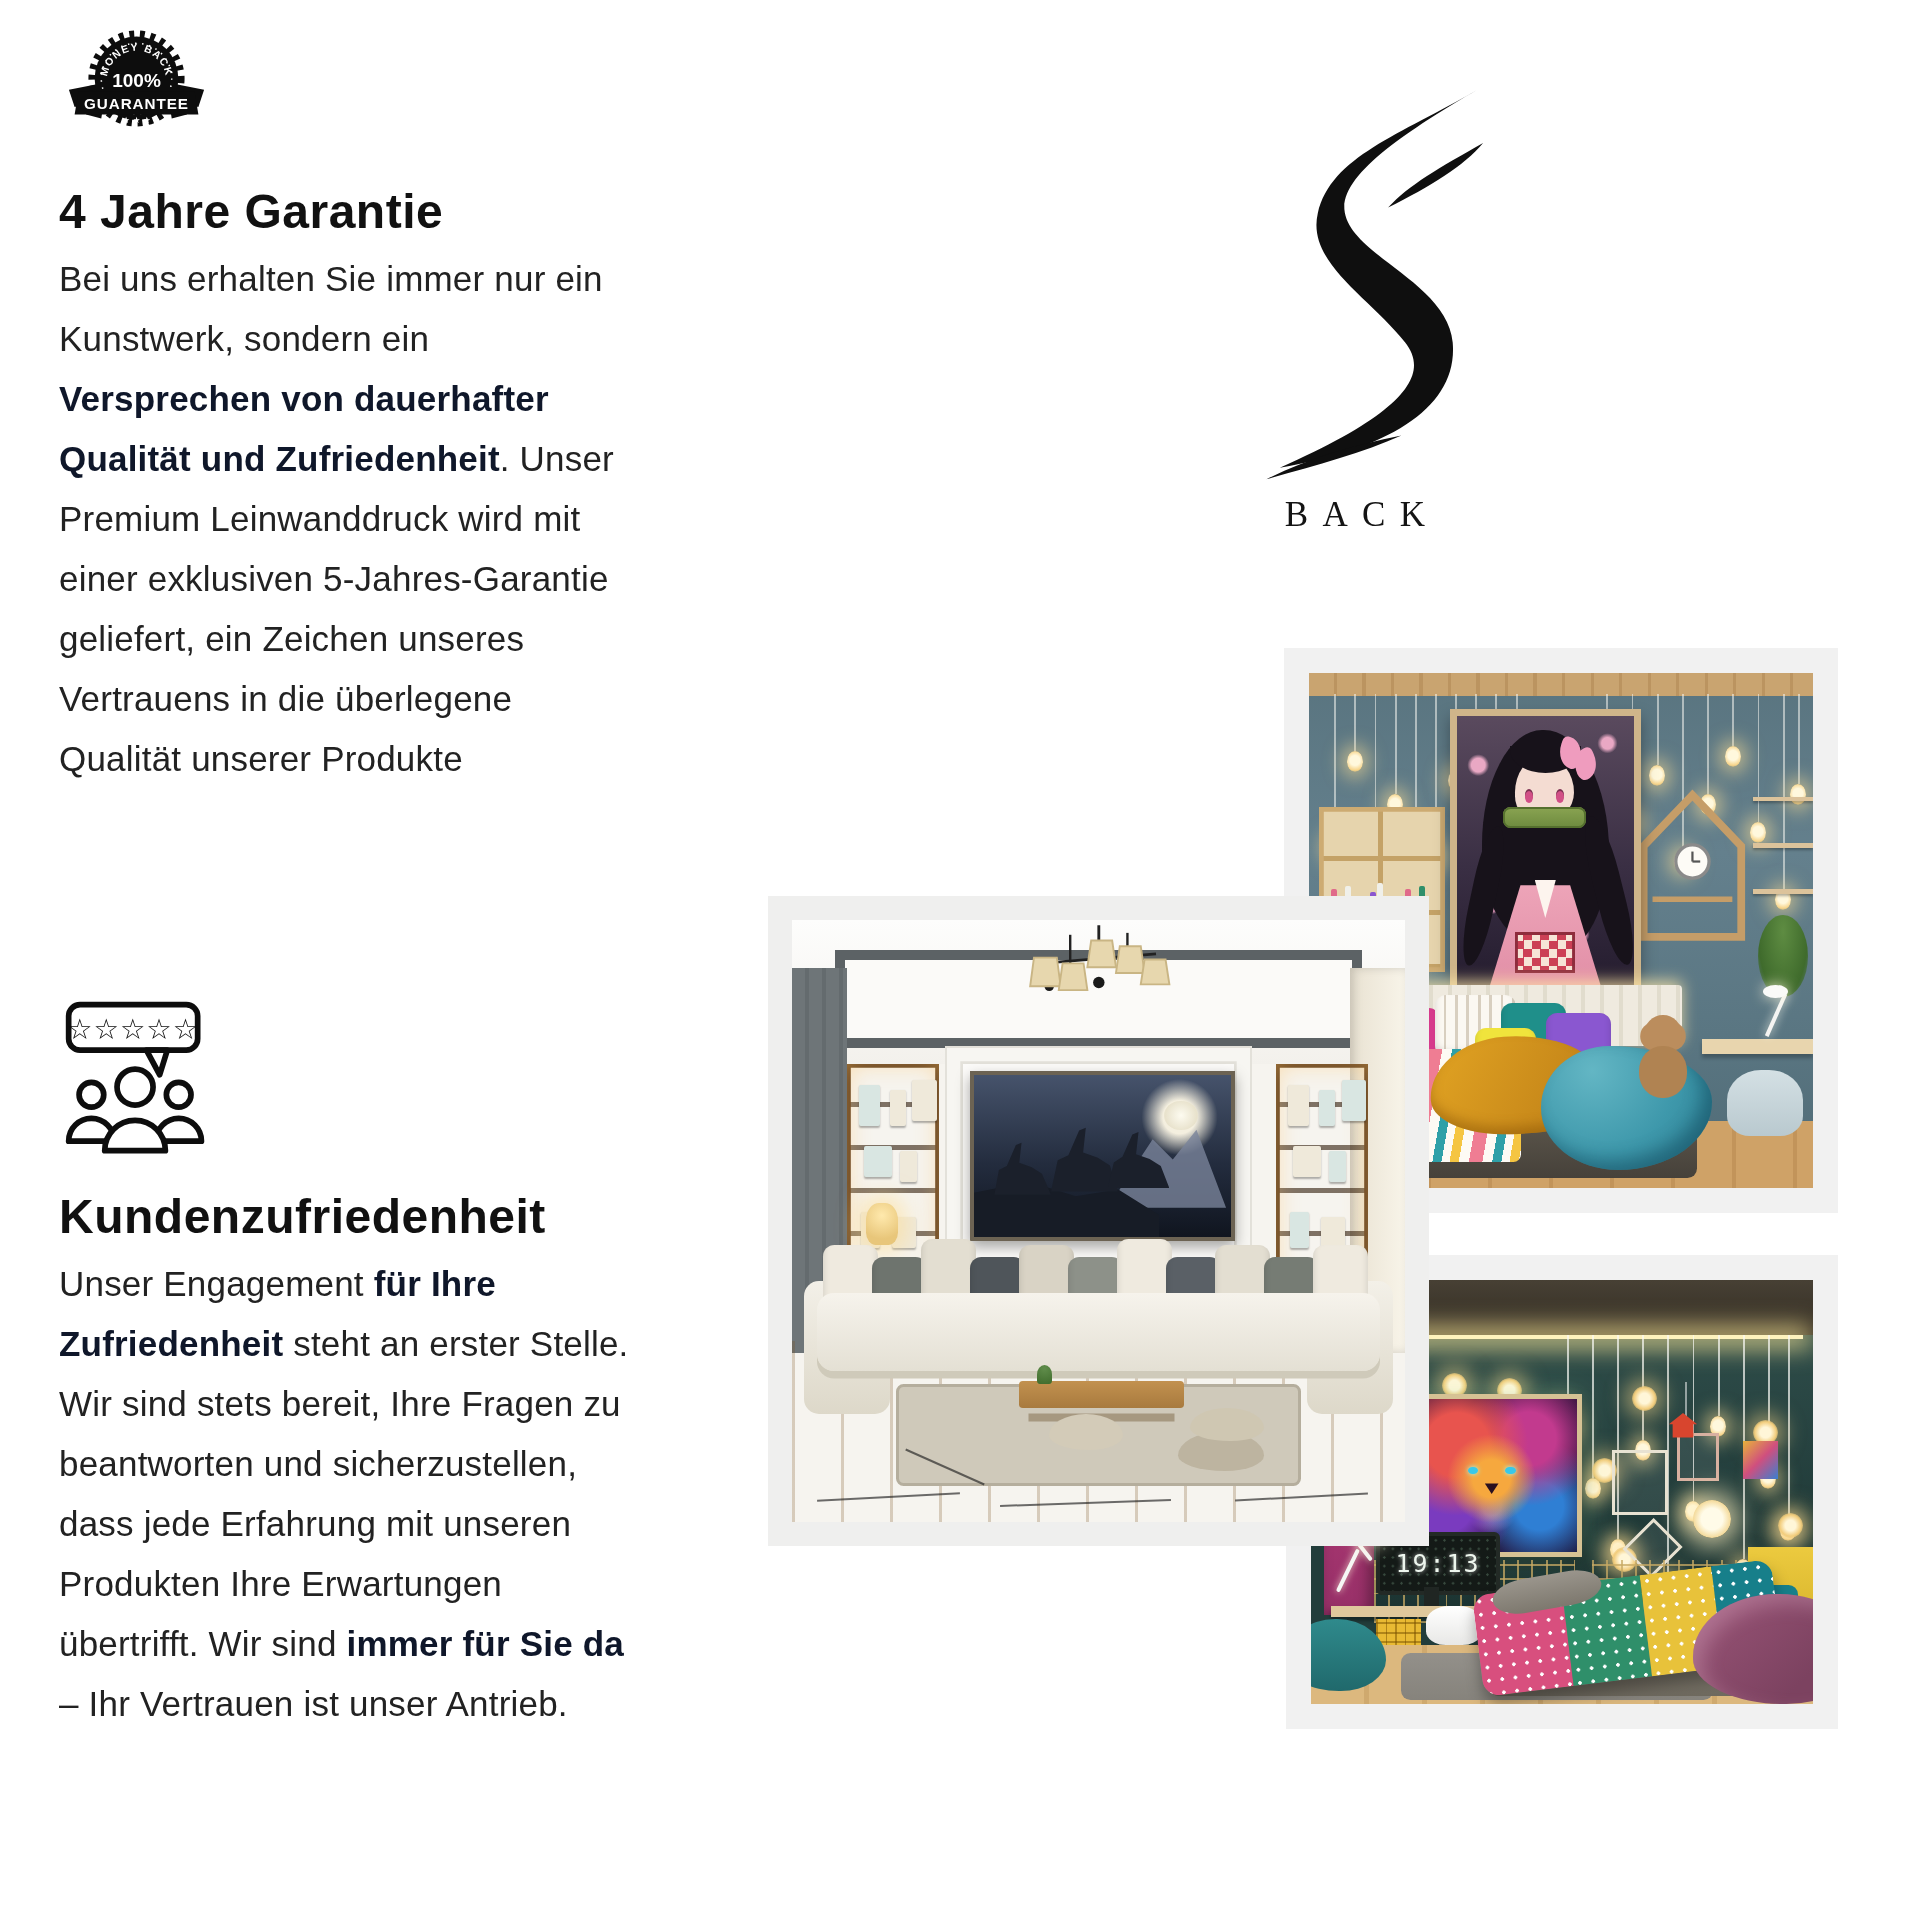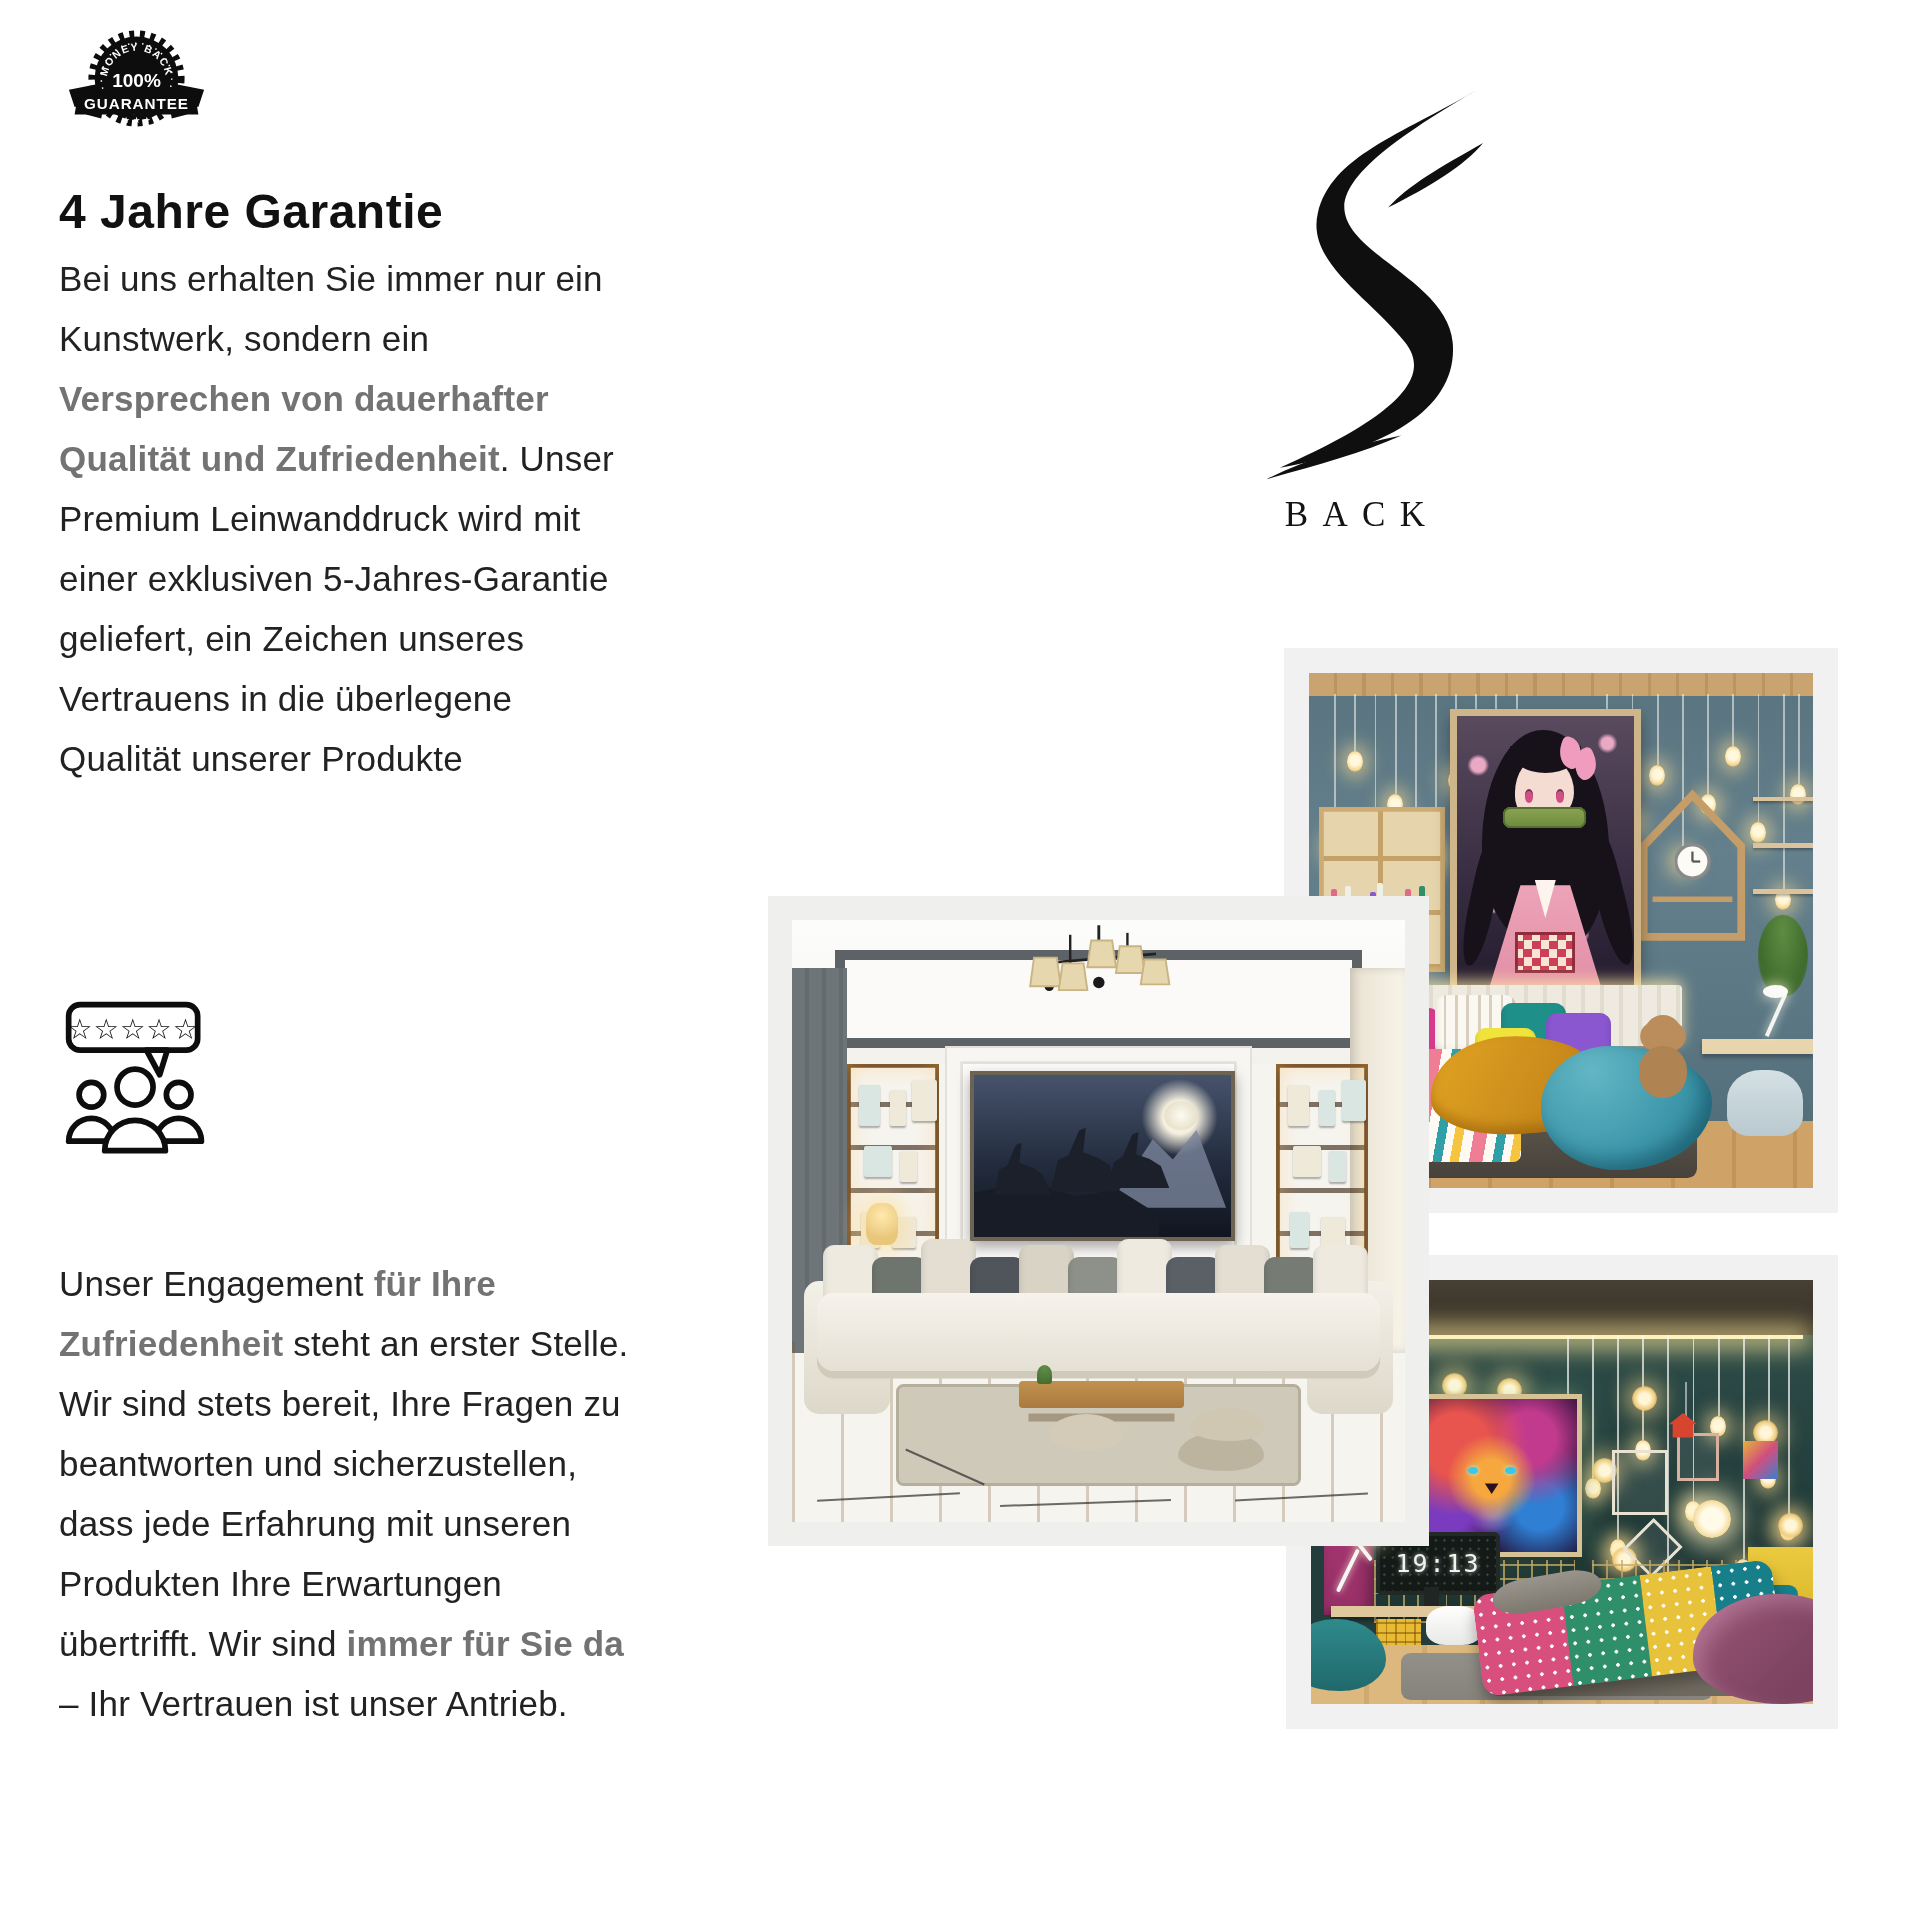--- a/index.html
+++ b/index.html
@@ -2,21 +2,21 @@
 <html style="font-size:15px"><head>
 <meta charset="utf-8">
 <style>
   html,body{margin:0;padding:0;background:#fff;}
   .stage{position:relative;width:1926px;height:1926px;background:#fff;overflow:hidden;
          font-family:"Liberation Sans",sans-serif;color:#1a1a1a;}
   .abs{position:absolute;}
   
   .h1{position:absolute;font-size:48px;font-weight:700;letter-spacing:0.5px;color:#111;}
   .body-par{position:absolute;font-size:35px;line-height:60px;color:#222;letter-spacing:0.2px;}
-  .body-par .b{font-weight:700;color:#737373;}
+  .body-par .b{font-weight:700;color:#0f172a;}
   
   .logo-word{position:absolute;font-family:"Liberation Serif",serif;font-size:35px;
              letter-spacing:14.3px;color:#141414;}
   
   .card{position:absolute;background:#f1f1f1;}
   .photo{position:absolute;inset:25px;overflow:hidden;background:#ddd;}
   
   .lv-ceiling{position:absolute;left:0;top:0;right:0;height:24%;background:linear-gradient(#fdfdfc,#f3f1ec);}
   .lv-beam{position:absolute;left:7%;right:7%;top:5%;height:13%;border:10.5px solid #5c6265;background:#fbfaf8;}
   .lv-sidewall{position:absolute;top:8%;bottom:28%;width:9%;background:repeating-linear-gradient(90deg,#6e7578 0 13.3px,#646b6e 13.3px 17px);}
@@ -156,20 +156,21 @@
     <rect x="20" y="14" width="124" height="36" fill="#ffffff"></rect>
     <text x="82" y="44" text-anchor="middle" font-family="DejaVu Sans,sans-serif" font-size="30" fill="#0d0d0d" letter-spacing="1">☆☆☆☆☆</text>
     <circle cx="38" cy="103" r="13" fill="#ffffff" stroke="#0d0d0d" stroke-width="6"></circle>
     <path d="M14,152 A24,24 0 0 1 62,152 Z" fill="#ffffff" stroke="#0d0d0d" stroke-width="6" stroke-linejoin="round"></path>
     <circle cx="130" cy="103" r="13" fill="#ffffff" stroke="#0d0d0d" stroke-width="6"></circle>
     <path d="M106,152 A24,24 0 0 1 154,152 Z" fill="#ffffff" stroke="#0d0d0d" stroke-width="6" stroke-linejoin="round"></path>
     <circle cx="84" cy="95" r="19" fill="#ffffff" stroke="#0d0d0d" stroke-width="6"></circle>
     <path d="M52,162 A32,32 0 0 1 116,162 Z" fill="#ffffff" stroke="#0d0d0d" stroke-width="6" stroke-linejoin="round"></path>
   </svg>
 
+  <div class="h1" style="left:59px;top:1189px">Kundenzufriedenheit</div>
   <div class="body-par" style="left:59px;top:1254px;width:571px"><span>Unser Engagement </span><span class="b">für Ihre Zufriedenheit</span><span> steht an erster Stelle. Wir sind stets bereit, Ihre Fragen zu beantworten und sicherzustellen, dass jede Erfahrung mit unseren Produkten Ihre Erwartungen übertrifft. Wir sind </span><span class="b">immer für Sie da</span><span> – Ihr Vertrauen ist unser Antrieb.</span></div>
 
   <svg class="abs" style="left:1252px;top:84px;width:238px;height:399px" viewBox="0 0 240 420">
     <path d="M232,6 C150,54 78,76 64,136 C52,188 118,224 156,272 C182,305 158,345 24,404
              C140,384 212,340 206,272 C200,208 96,180 92,132 C89,94 160,48 232,6 Z" fill="#0f0f0f"></path>
     <path d="M238,62 C192,88 160,106 138,130 C182,108 218,86 238,62 Z" fill="#0f0f0f"></path>
     <path d="M10,416 C60,402 112,388 152,370 C100,380 50,396 10,416 Z" fill="#0f0f0f"></path>
   </svg>
   <div class="logo-word" style="left:1248px;top:495px;width:228px;text-align:center">BACK</div>
 

